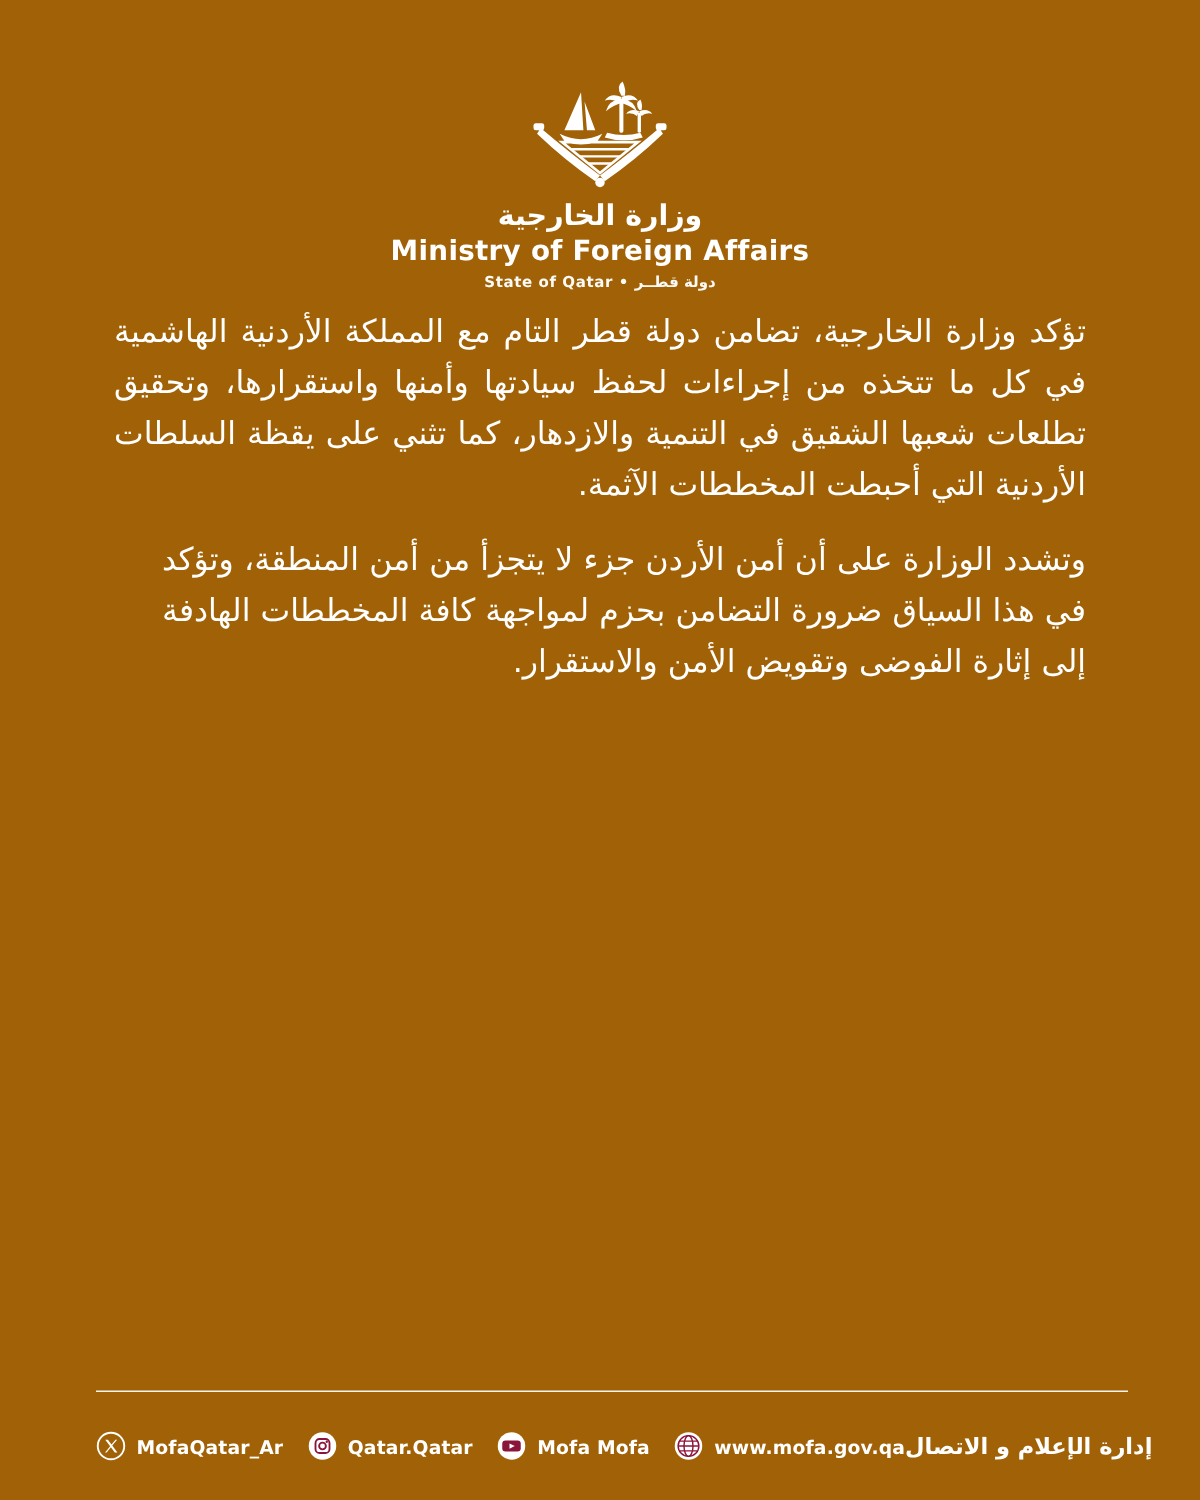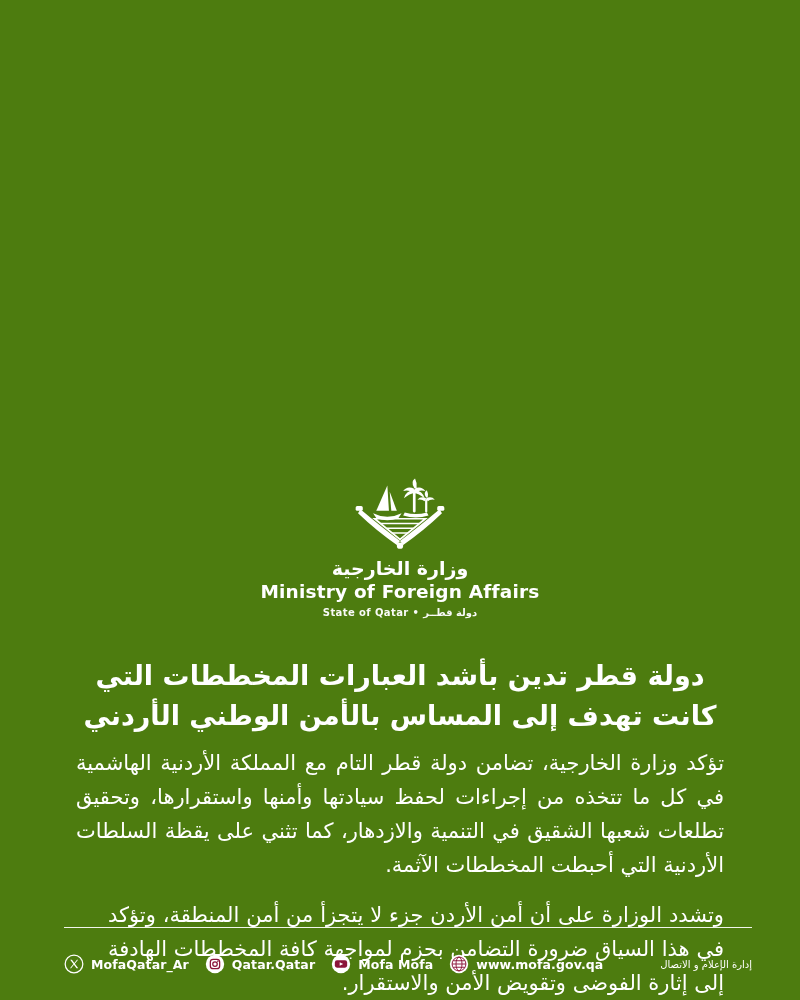--- a/index.html
+++ b/index.html
@@ -14,24 +14,23 @@
   body {
     background: #8b153a;
     font-family: "DejaVu Sans", "Liberation Sans", sans-serif;
     color: #ffffff;
   }
 
   .page {
     position: relative;
     width: 800px;
     height: 1000px;
-    background: #4d7c0f;
+    background: #a16207;
     display: flex;
     flex-direction: column;
-    justify-content: flex-end;
   }
 
   
   .logo-block {
     margin-top: 52px;
     display: flex;
     flex-direction: column;
     align-items: center;
   }
 
@@ -156,22 +155,22 @@
   .social-label {
     font-size: 12.5px;
     font-weight: 700;
     letter-spacing: 0.1px;
     white-space: nowrap;
     color: #ffffff;
   }
 
   .dept {
     direction: rtl;
-    font-size: 10px;
-    font-weight: 400;
+    font-size: 15px;
+    font-weight: 700;
     letter-spacing: 0.3px;
     white-space: nowrap;
   }
 </style>
 </head>
 <body>
 
 <div class="page">
 
   <div class="logo-block">
@@ -207,21 +206,20 @@
         <rect x="4" y="38" width="9" height="6" rx="2"></rect>
         <rect x="107" y="38" width="9" height="6" rx="2"></rect>
       </g>
     </svg>
 
     <div class="logo-ar">وزارة الخارجية</div>
     <div class="logo-en">Ministry of Foreign Affairs</div>
     <div class="logo-sub">State of Qatar • دولة قطــر</div>
   </div>
 
-  <h1 class="headline">دولة قطر تدين بأشد العبارات المخططات التي كانت تهدف إلى المساس بالأمن الوطني الأردني</h1>
 
 
   <div class="body-copy">
     <p>تؤكد وزارة الخارجية، تضامن دولة قطر التام مع المملكة الأردنية الهاشمية في كل ما تتخذه من إجراءات لحفظ سيادتها وأمنها واستقرارها، وتحقيق تطلعات شعبها الشقيق في التنمية والازدهار، كما تثني على يقظة السلطات الأردنية التي أحبطت المخططات الآثمة.</p>
     <p>وتشدد الوزارة على أن أمن الأردن جزء لا يتجزأ من أمن المنطقة، وتؤكد في هذا السياق ضرورة التضامن بحزم لمواجهة كافة المخططات الهادفة إلى إثارة الفوضى وتقويض الأمن والاستقرار.</p>
   </div>
 
   <div class="footer-wrap">
     <div class="divider"></div>
 

